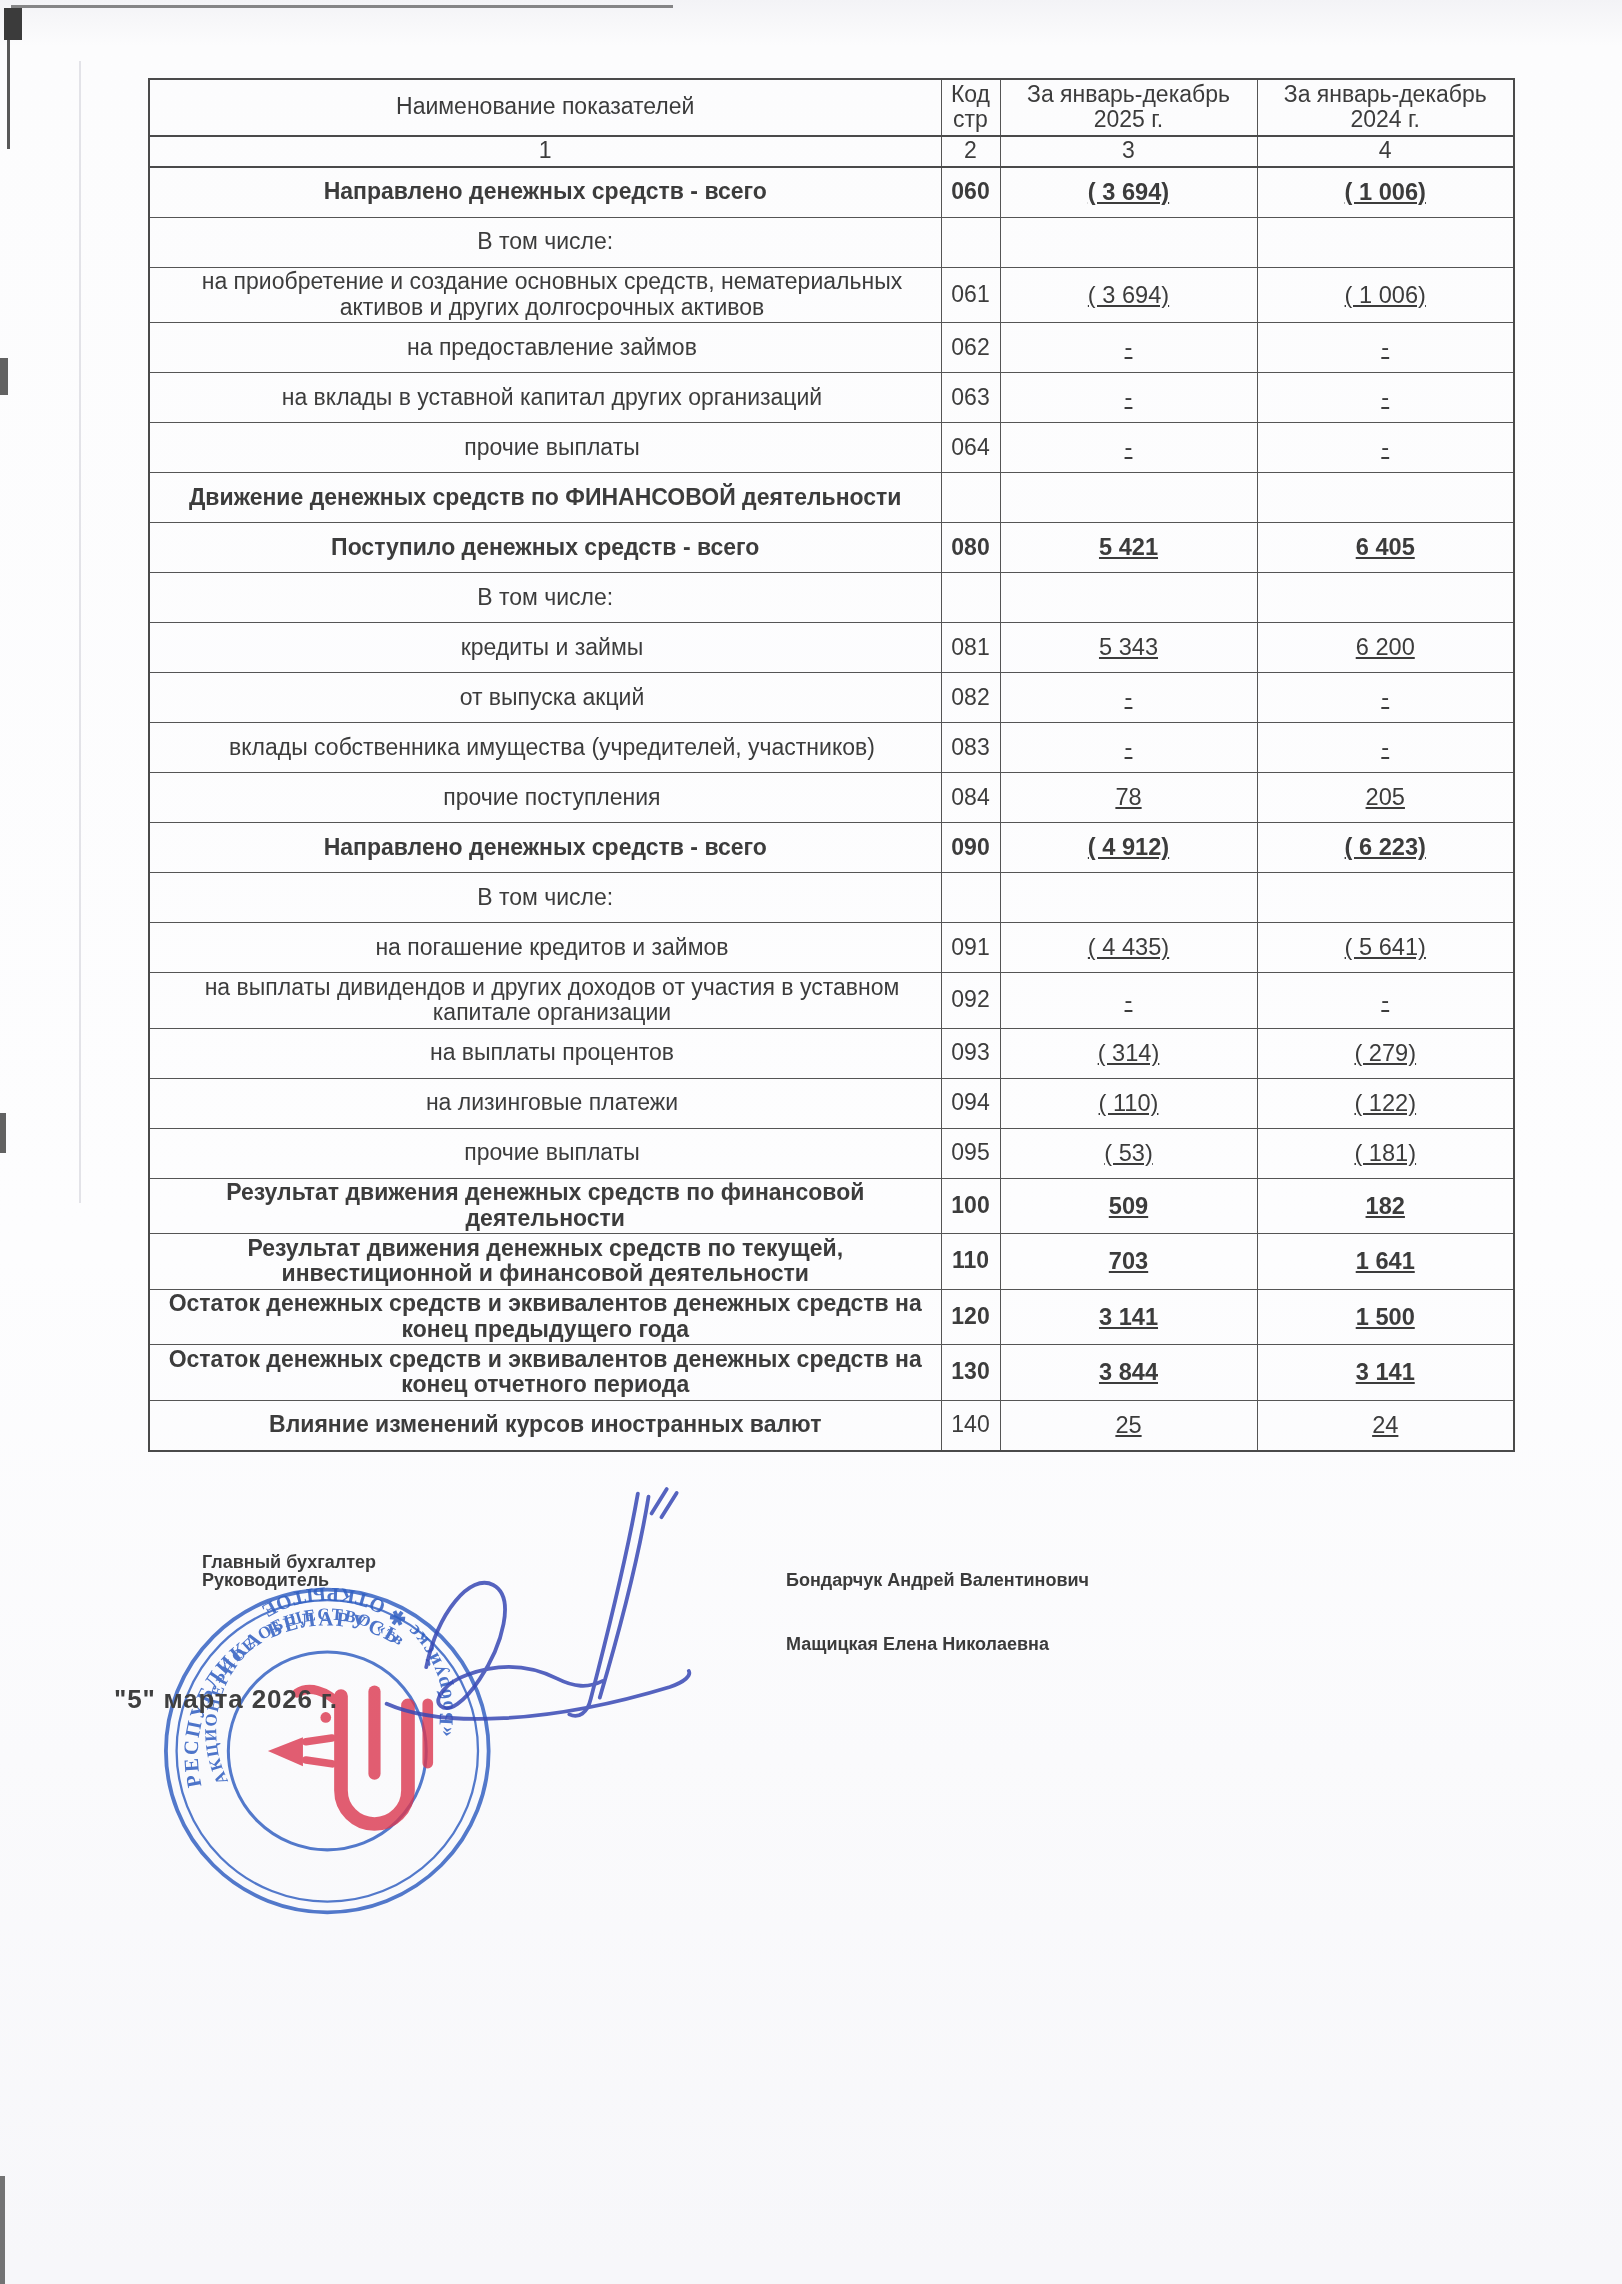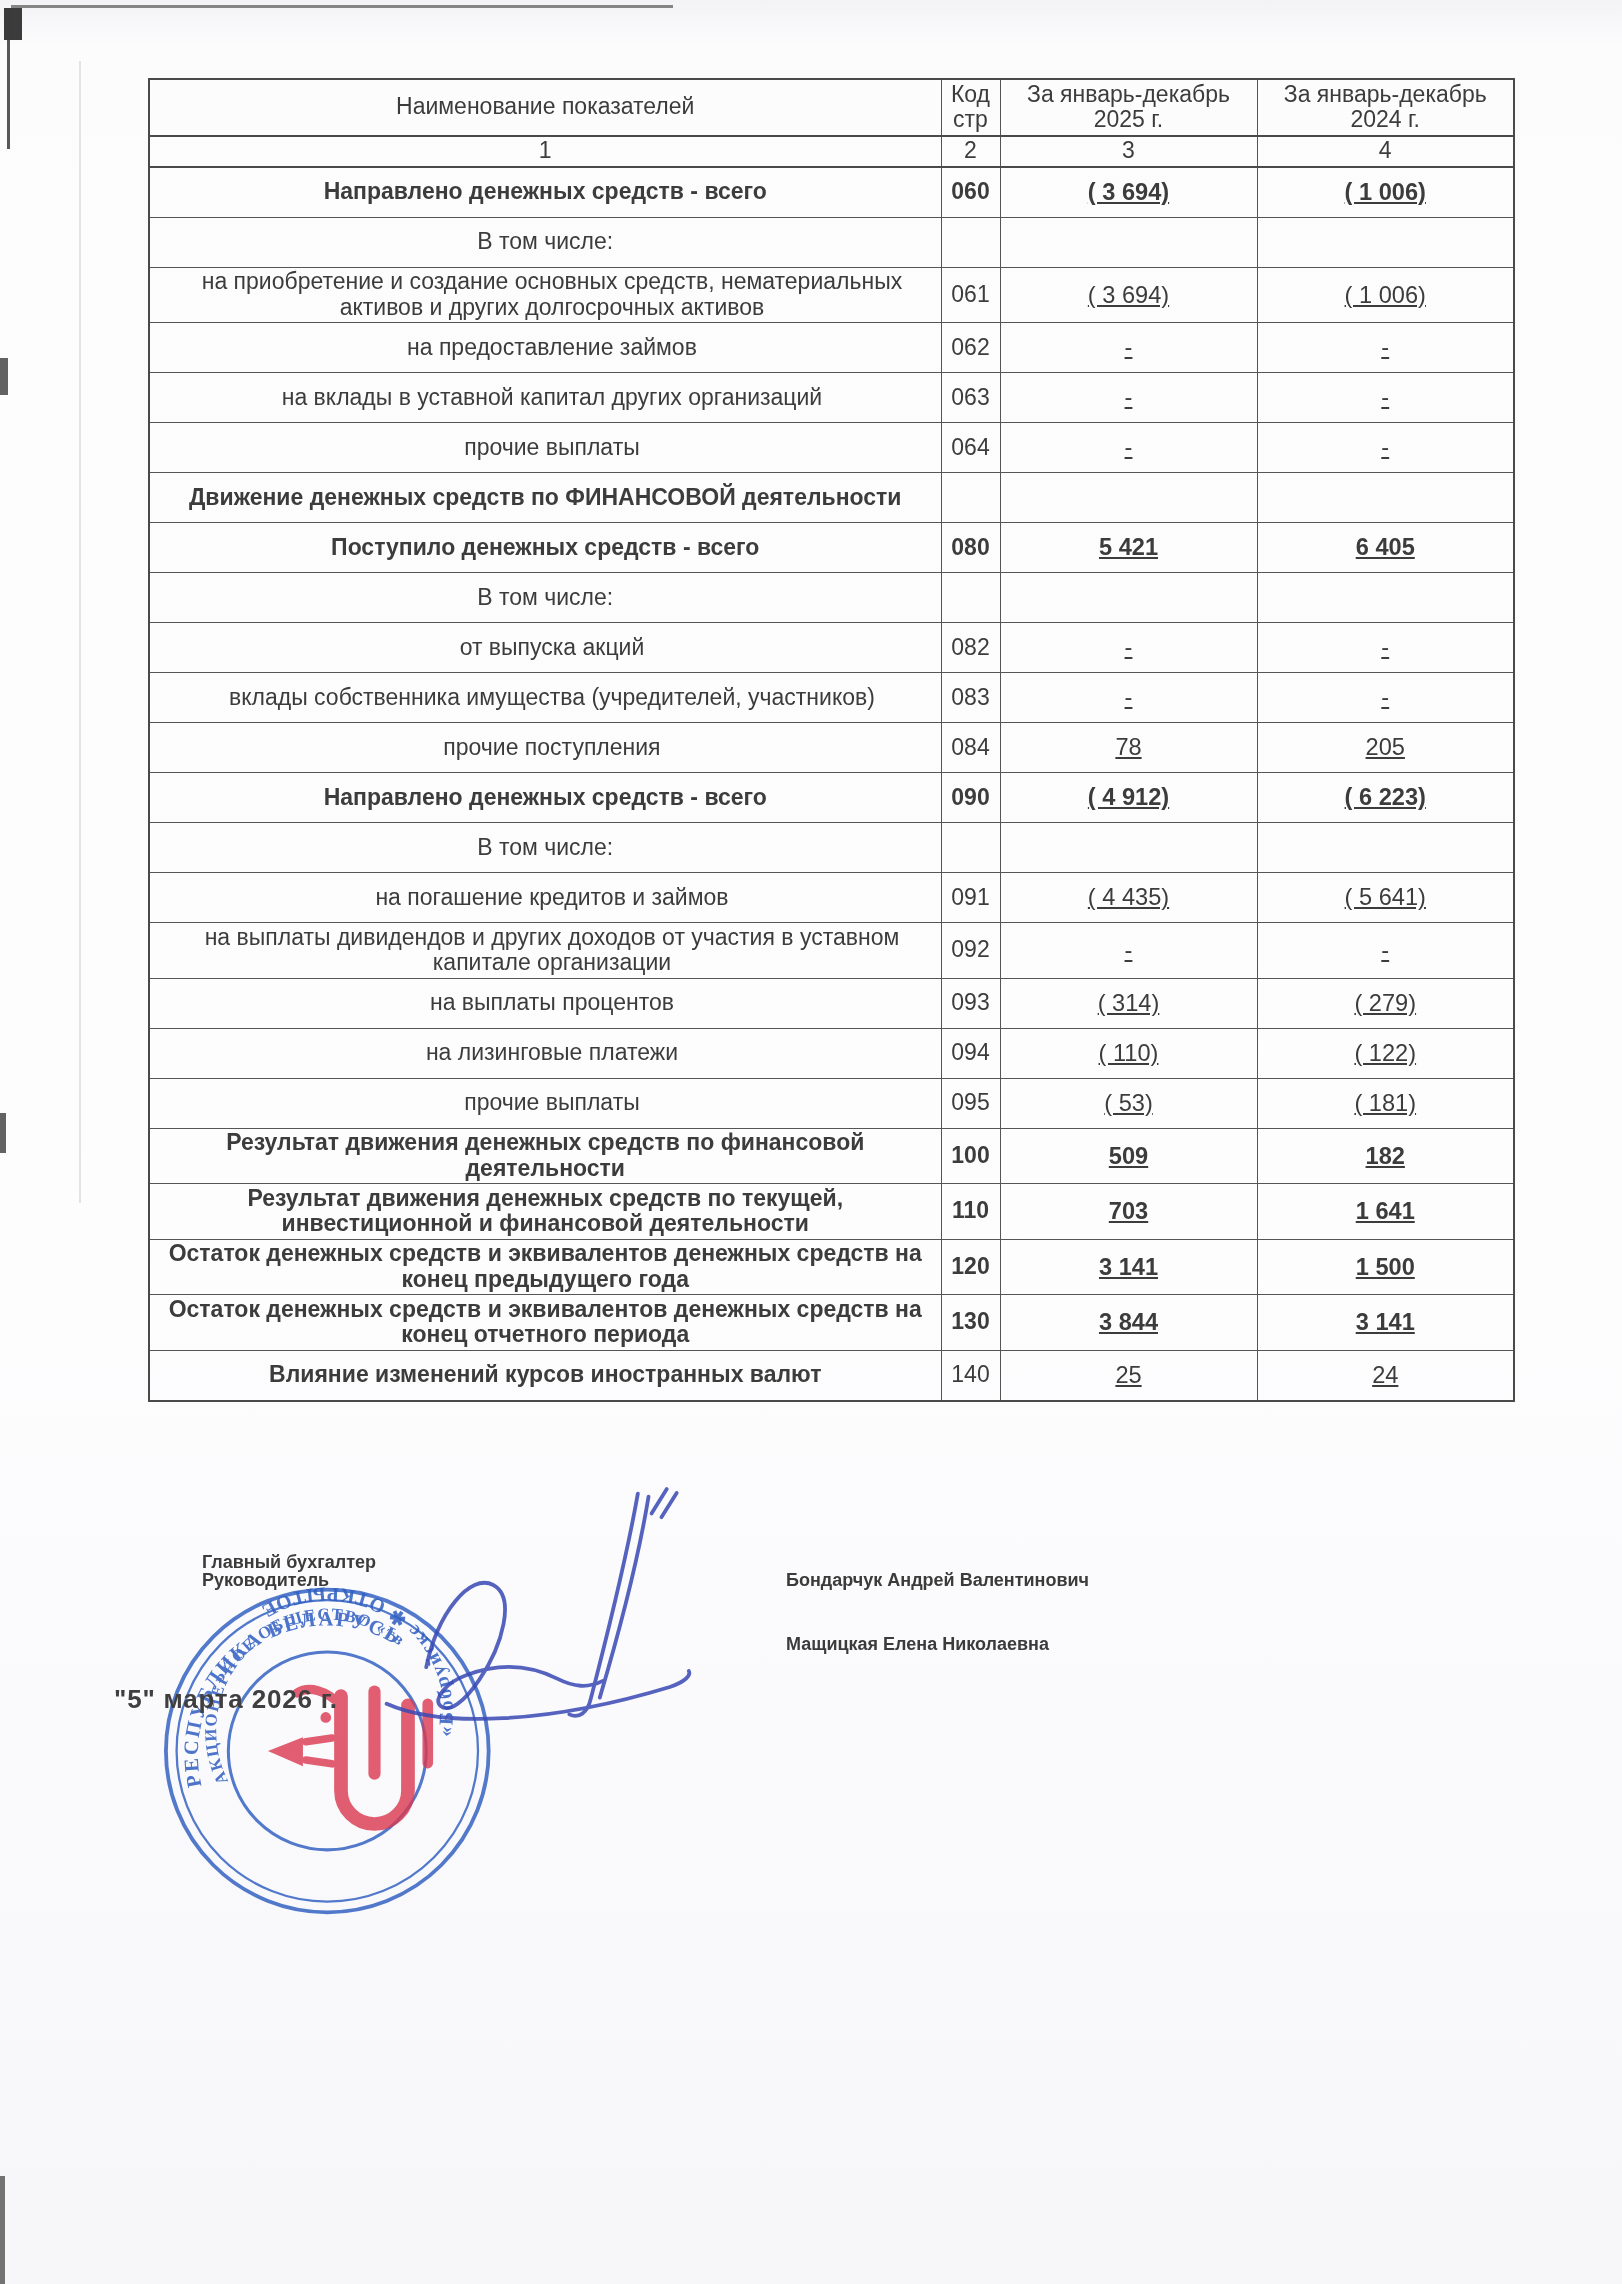--- a/index.html
+++ b/index.html
@@ -116,20 +116,26 @@
             <td class="val b">5 421</td>
             <td class="val b">6 405</td>
           </tr>
           <tr>
             <td class="lab">В том числе:</td>
             <td class="code"></td>
             <td class="val"></td>
             <td class="val"></td>
           </tr>
           <tr>
+            <td class="lab ind">кредиты и займы</td>
+            <td class="code">081</td>
+            <td class="val">5 343</td>
+            <td class="val">6 200</td>
+          </tr>
+          <tr>
             <td class="lab ind">от выпуска акций</td>
             <td class="code">082</td>
             <td class="val">-</td>
             <td class="val">-</td>
           </tr>
           <tr>
             <td class="lab ind">вклады собственника имущества (учредителей, участников)</td>
             <td class="code">083</td>
             <td class="val">-</td>
             <td class="val">-</td>

